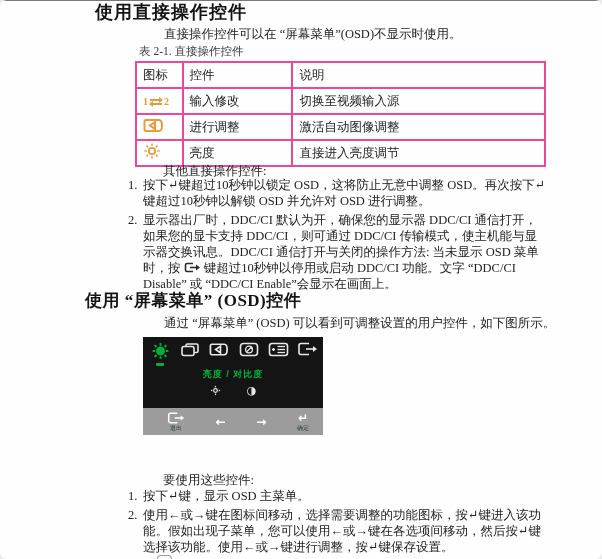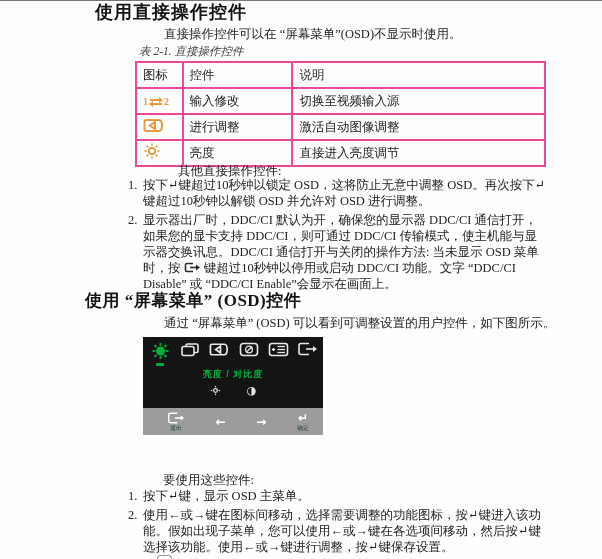--- a/index.html
+++ b/index.html
@@ -6,31 +6,32 @@
   body{
     font-family:"Liberation Serif","DejaVu Serif",serif;
     background:#e9e9e9;
   }
   #page{
     position:relative;
     width:602px;height:559px;
     background:#fefefe;
     overflow:hidden;
     color:#1c1c1c;
+    border-radius:7px;
   }
   .scanline{position:absolute;top:0;left:0;width:602px;height:1px;background:#4a4a4a;opacity:.75;}
 
   .h1{position:absolute;left:95px;top:0px;font-size:18px;font-weight:bold;color:#141414;letter-spacing:1px;}
   .h2{position:absolute;left:85px;top:289px;font-size:17px;font-weight:bold;color:#141414;letter-spacing:.5px;}
 
   .body-text{font-size:12.5px;line-height:16px;color:#222;margin-left:24px;}
   .p-intro1{position:absolute;left:140px;top:26px;}
-  .p-caption{position:absolute;left:139px;top:44px;font-style:italic;font-size:11.5px;color:#3d3d3d;}
+  .p-caption{position:absolute;left:139px;top:44px;font-size:11.5px;color:#3d3d3d;}
   .p-intro2{position:absolute;left:140px;top:315px;text-align:center;}
-  .p-other{position:absolute;left:154px;top:163px;}
+  .p-other{position:absolute;left:139px;top:163px;}
   .p-use{position:absolute;left:139px;top:472px;}
 
   table.ctl{
     position:absolute;left:135px;top:61px;width:411px;
     border-collapse:collapse;table-layout:fixed;
     font-size:12.5px;color:#222;
   }
   table.ctl td,table.ctl th{
     border:2px solid #ec4899;
     padding:2px 6px;height:20px;

